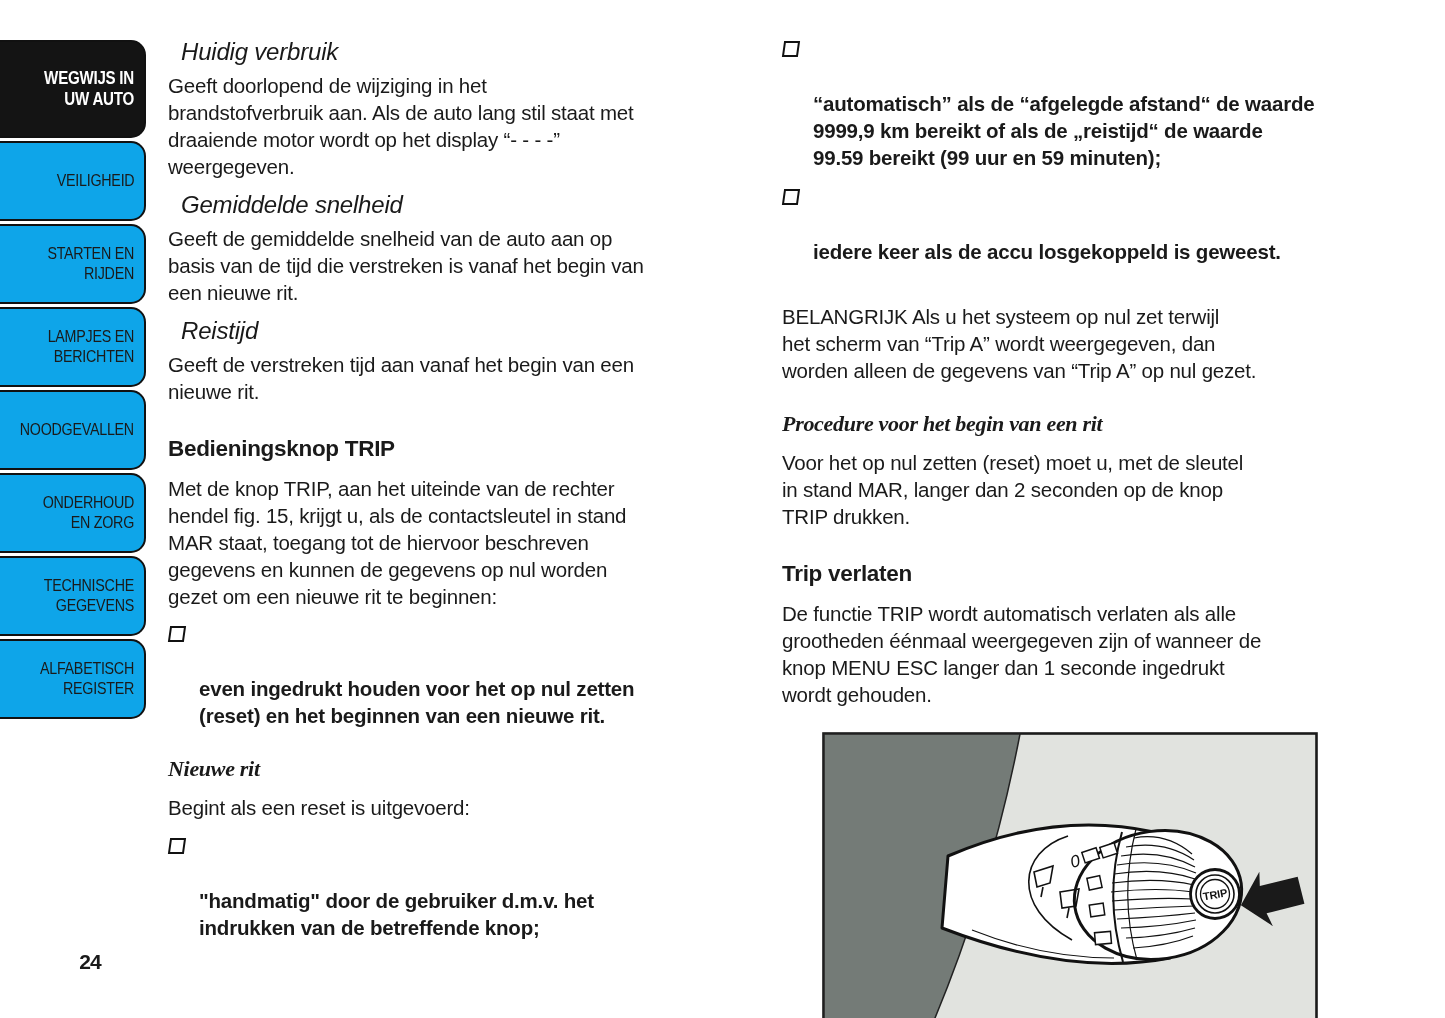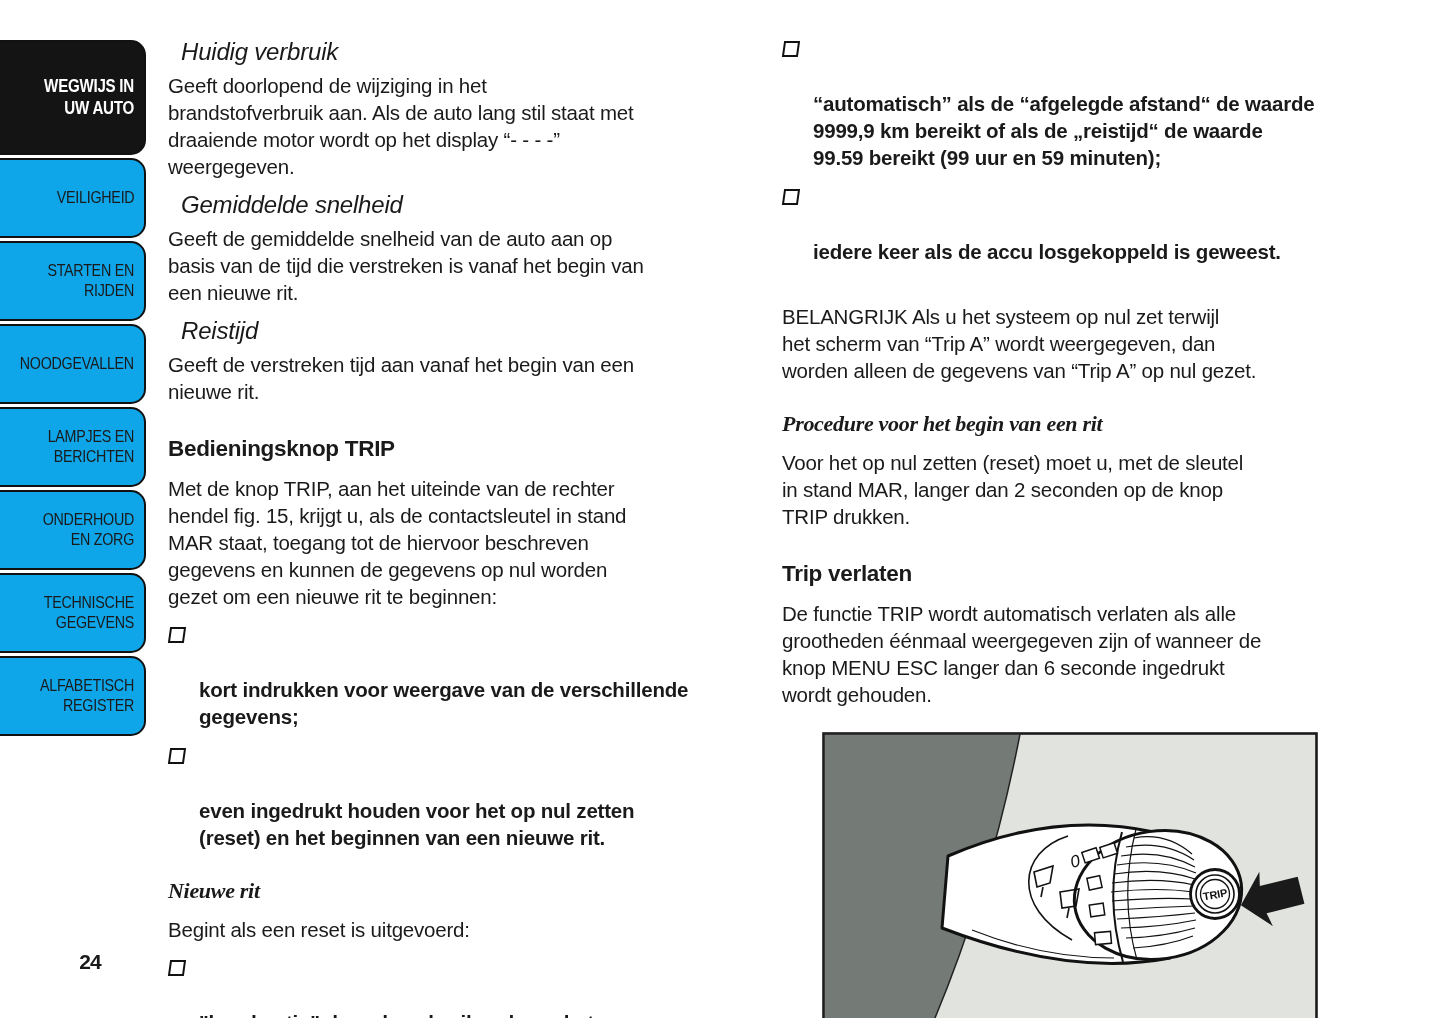--- a/index.html
+++ b/index.html
@@ -15,21 +15,21 @@
     background:#0ea5e9;border:2.5px solid #111;border-left:none;
     border-radius:0 15px 15px 0;
     display:flex;align-items:center;justify-content:flex-end;
     padding-right:10px;text-align:right;
   }
   .tab-label{
     display:inline-block;font-size:17px;line-height:1.18;
     letter-spacing:-0.3px;transform:scaleX(0.84);transform-origin:right center;
     text-transform:uppercase;
   }
-  .tab.active{height:115px;background:#141414;}
+  .tab.active{height:98px;background:#141414;}
   .tab.active .tab-label{color:#ffffff;font-weight:bold;font-size:18px;}
   .page-number{
     position:absolute;left:60px;top:950px;width:60px;text-align:center;
     font-size:21px;font-weight:bold;letter-spacing:-1px;
   }
   
   .col{position:absolute;top:36px;width:600px;font-size:20.5px;line-height:27px;letter-spacing:-0.2px;}
   .col-left{left:168px;}
   .col-right{left:782px;}
   .p{margin:0 0 11px 0;white-space:pre-line;}
@@ -55,24 +55,24 @@
   <div class="tab active">
     <span class="tab-label">WEGWIJS IN UW AUTO</span>
   </div>
   <div class="tab">
     <span class="tab-label">VEILIGHEID</span>
   </div>
   <div class="tab">
     <span class="tab-label">STARTEN EN RIJDEN</span>
   </div>
   <div class="tab">
+    <span class="tab-label">LAMPJES EN BERICHTEN</span>
+  </div>
+  <div class="tab">
     <span class="tab-label">NOODGEVALLEN</span>
-  </div>
-  <div class="tab">
-    <span class="tab-label">LAMPJES EN BERICHTEN</span>
   </div>
   <div class="tab">
     <span class="tab-label">ONDERHOUD EN ZORG</span>
   </div>
   <div class="tab">
     <span class="tab-label">TECHNISCHE GEGEVENS</span>
   </div>
   <div class="tab">
     <span class="tab-label">ALFABETISCH REGISTER</span>
   </div>
@@ -91,25 +91,20 @@
 een nieuwe rit.</p>
   <h3 class="hi">Reistijd</h3>
   <p class="p">Geeft de verstreken tijd aan vanaf het begin van een
 nieuwe rit.</p>
   <h2 class="hb">Bedieningsknop TRIP</h2>
   <p class="p">Met de knop TRIP, aan het uiteinde van de rechter
 hendel fig. 15, krijgt u, als de contactsleutel in stand
 MAR staat, toegang tot de hiervoor beschreven
 gegevens en kunnen de gegevens op nul worden
 gezet om een nieuwe rit te beginnen:</p>
-  <div class="li mt">
-    <span class="bullet"></span>
-    <span>kort indrukken voor weergave van de verschillende
-gegevens;</span>
-  </div>
   <div class="li">
     <span class="bullet"></span>
     <span>even ingedrukt houden voor het op nul zetten
 (reset) en het beginnen van een nieuwe rit.</span>
   </div>
   <h2 class="hbi">Nieuwe rit</h2>
   <p class="p">Begint als een reset is uitgevoerd:</p>
   <div class="li mt">
     <span class="bullet"></span>
     <span>"handmatig" door de gebruiker d.m.v. het
@@ -131,21 +126,21 @@
   <p class="p p-imp">BELANGRIJK Als u het systeem op nul zet terwijl
 het scherm van “Trip A” wordt weergegeven, dan
 worden alleen de gegevens van “Trip A” op nul gezet.</p>
   <h2 class="hbi">Procedure voor het begin van een rit</h2>
   <p class="p">Voor het op nul zetten (reset) moet u, met de sleutel
 in stand MAR, langer dan 2 seconden op de knop
 TRIP drukken.</p>
   <h2 class="hb">Trip verlaten</h2>
   <p class="p">De functie TRIP wordt automatisch verlaten als alle
 grootheden éénmaal weergegeven zijn of wanneer de
-knop MENU ESC langer dan 6 seconde ingedrukt
+knop MENU ESC langer dan 1 seconde ingedrukt
 wordt gehouden.</p>
 
   <figure class="figure-wrap" style="margin-top:24px;margin-bottom:0;">
     <svg width="496" height="323" viewBox="0 0 496 323">
 
       <rect x="1.5" y="1.5" width="493" height="320" fill="#e1e3df" stroke="#1a1a1a" stroke-width="2.6"></rect>
 
       <path d="M2,2 L198,2 Q166,168 98,321 L2,321 Z" fill="#747b77" stroke="#222" stroke-width="1.5"></path>
 
       <path d="M126,124 C200,92 268,86 332,100 L348,226 C276,240 198,226 120,196 Z" fill="#ffffff" stroke="#111" stroke-width="3" stroke-linejoin="round"></path>

